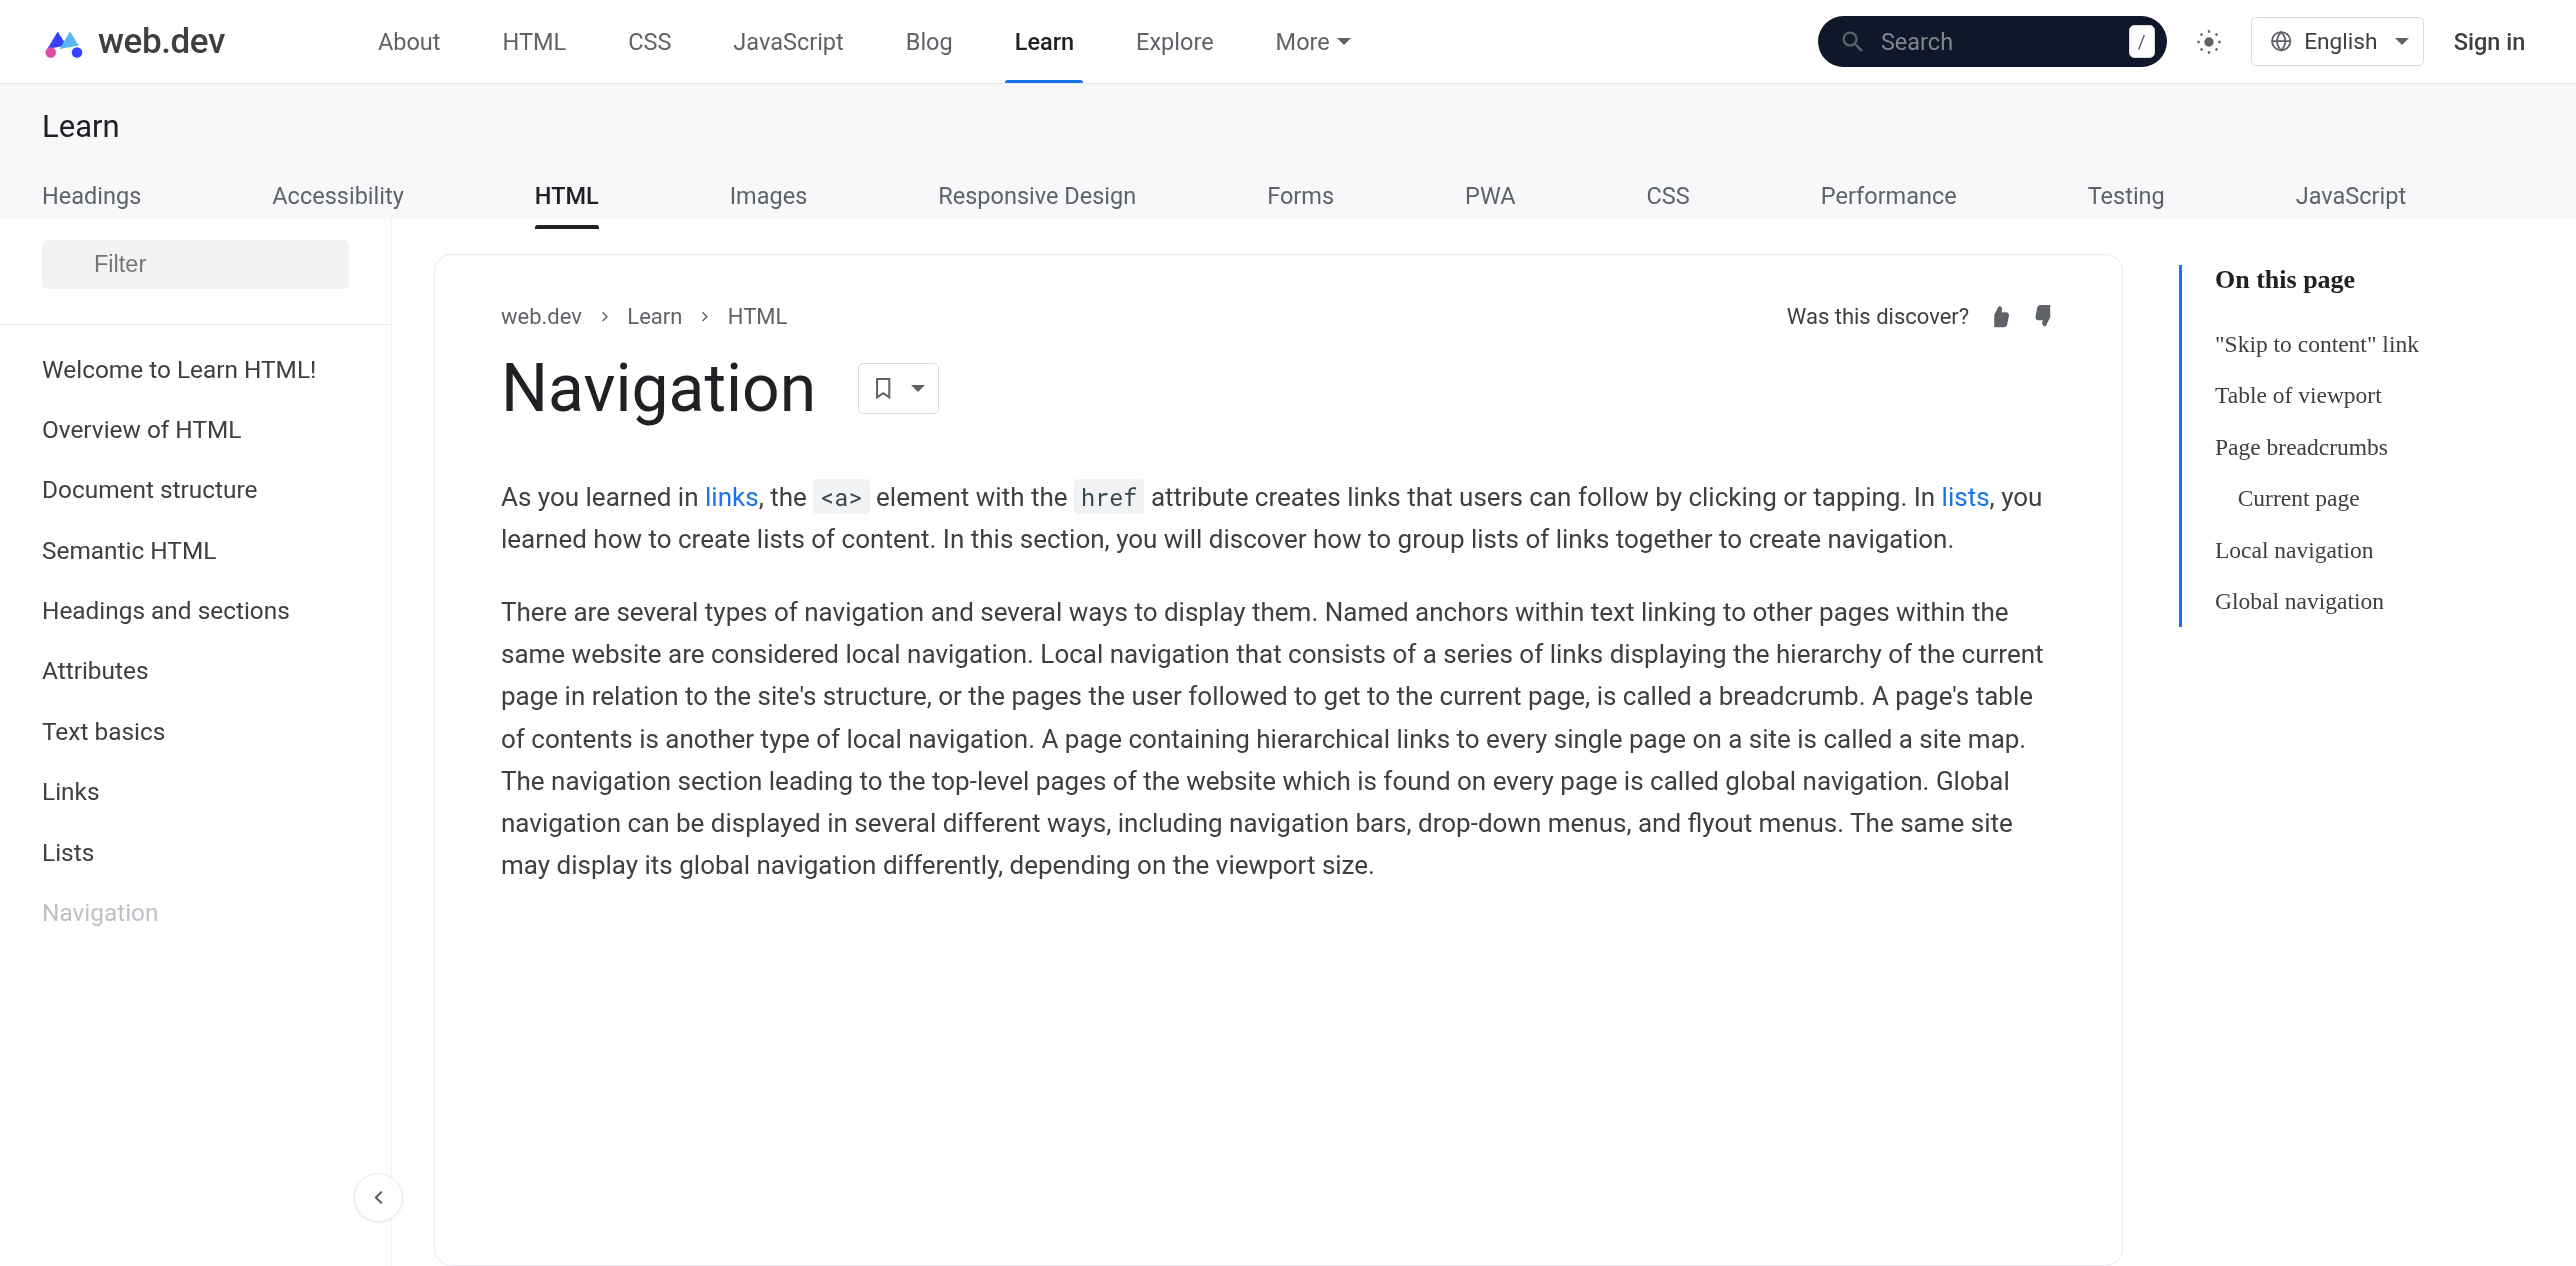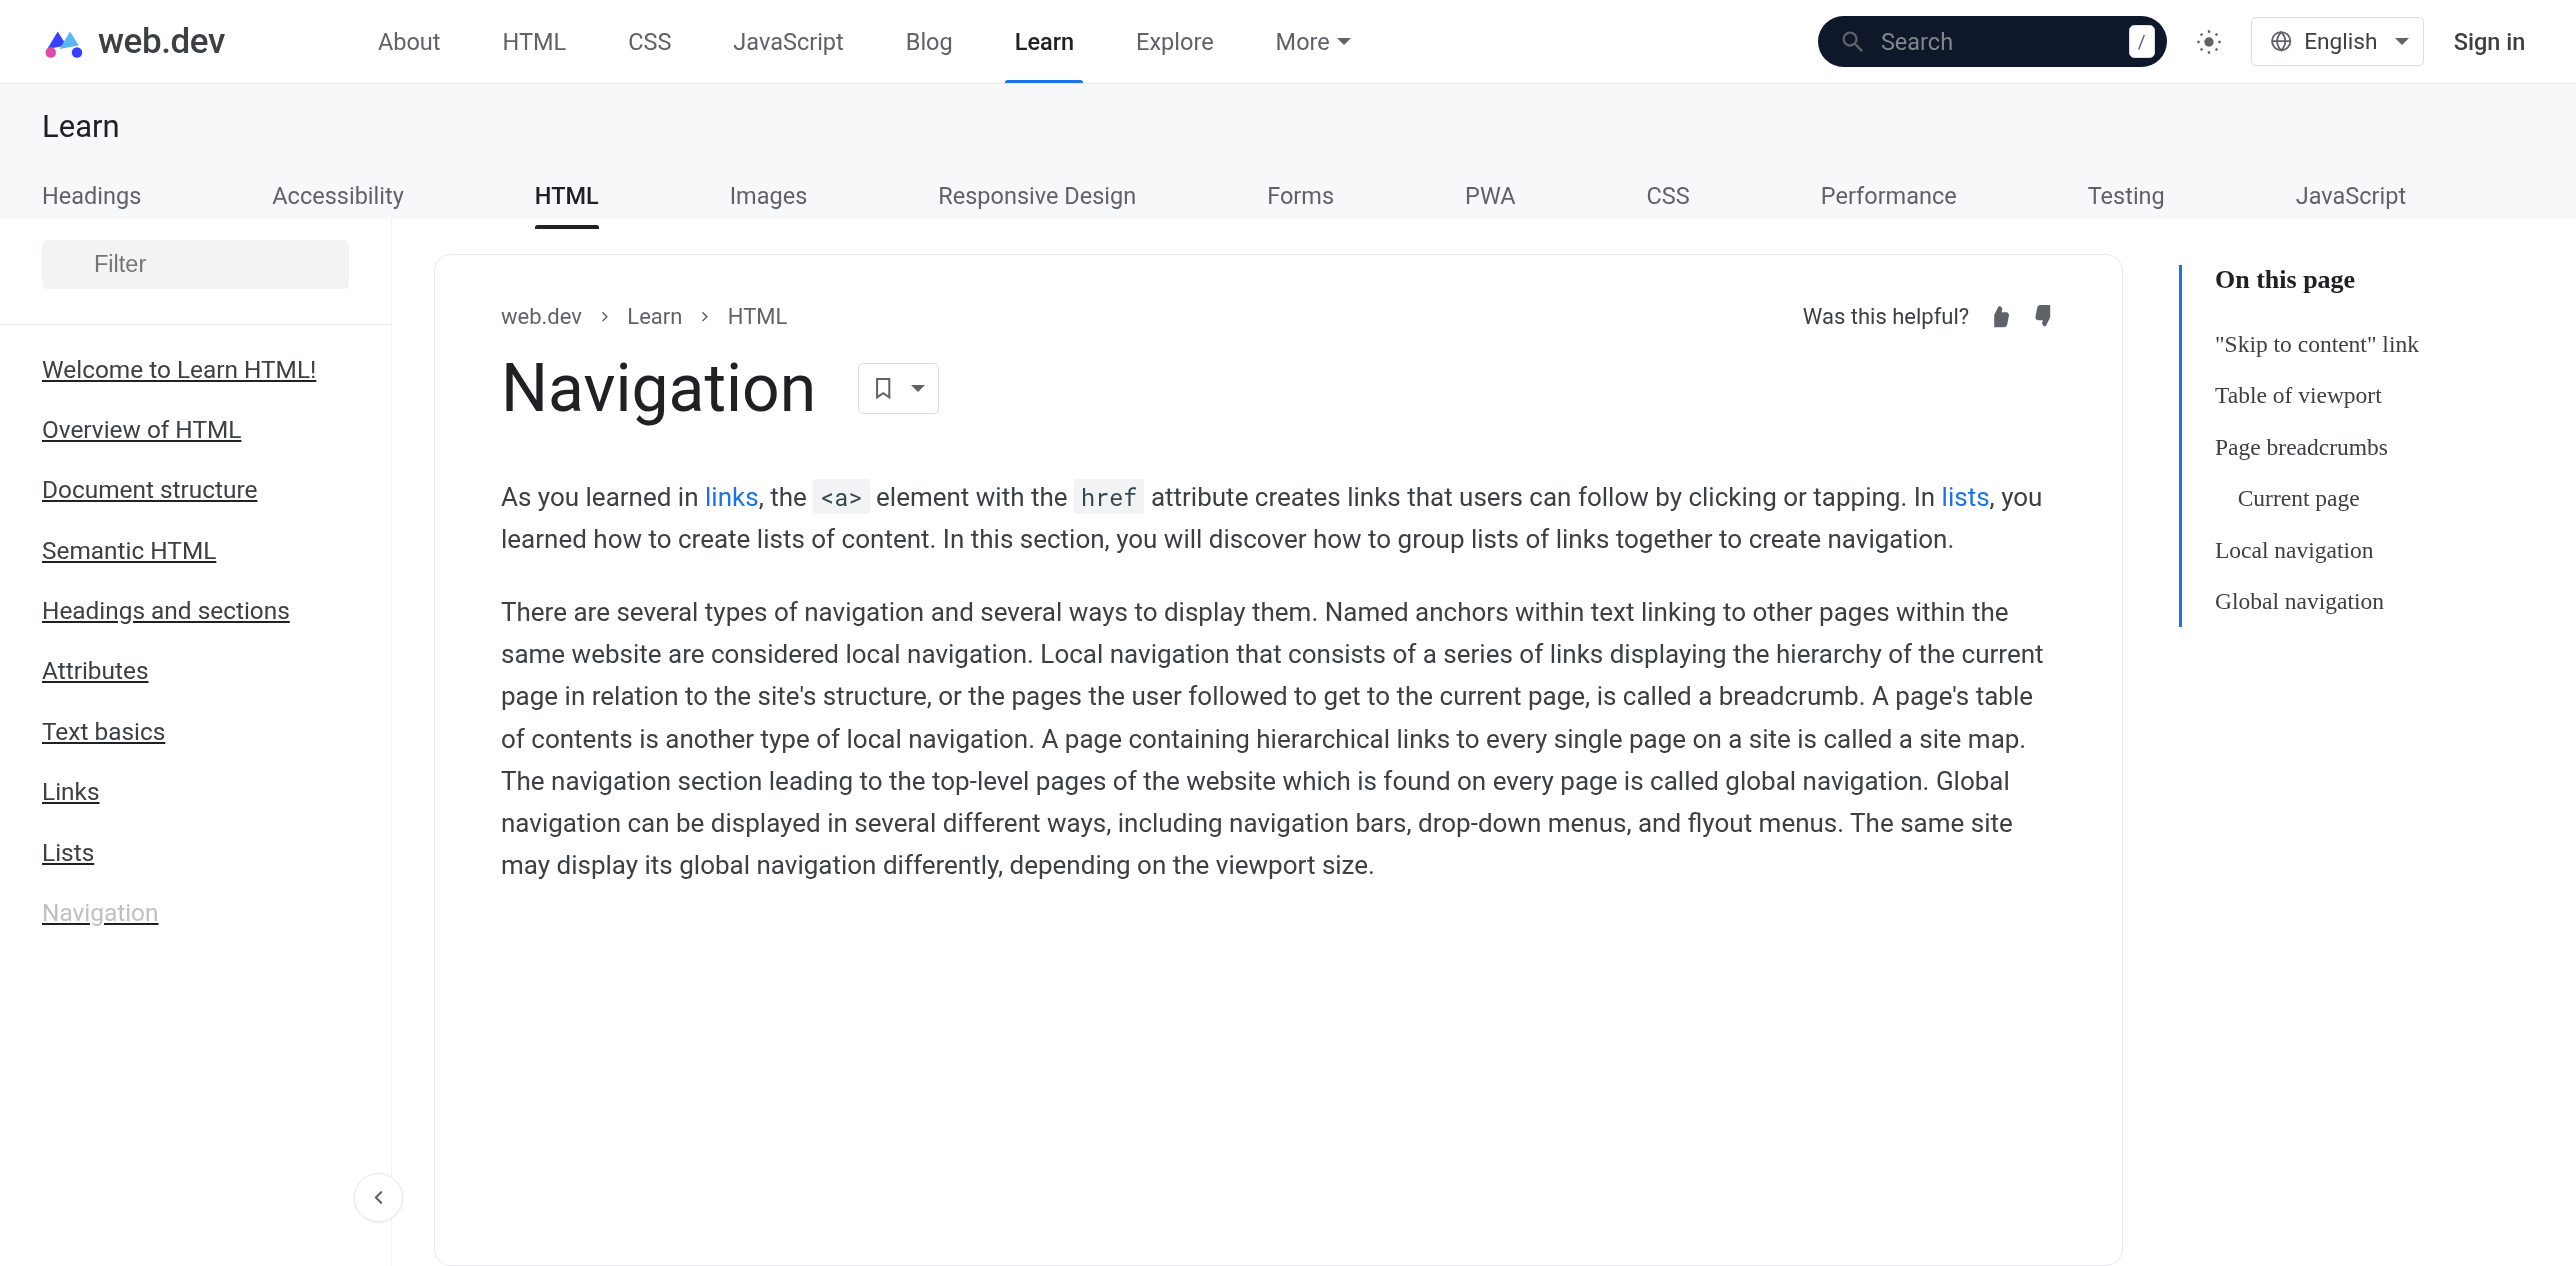--- a/index.html
+++ b/index.html
@@ -33,21 +33,21 @@
 .subtabs { gap: 87px; }
 .subtab.active::after { right:0; }
 .body-wrap { display:flex; height: calc(100% - 84px - 135px); }
 .subheader { height: 135px; }
 .sidebar { width: 392px; border-right: 0.9px solid #f1f3f4; display:flex; flex-direction:column; position:relative; }
 .filter-wrap { padding: 21px 42px; }
 .filter-input { width: 100%; background: #f1f3f4; border:none; border-radius:5.2px; height:49px; padding: 0 17.4px 0 52px; font-size: 23.5px; color:#5f6368; position:relative; }
 .filter-container { position: relative; }
 .filter-icon { position:absolute; left: 59px; top: 50%; transform: translateY(-50%); }
 .filter-icon svg { width:22.7px; height:22.7px; fill:#5f6368; }
-.sidebar-scroll { overflow-y: auto; flex:1; position:relative; padding-bottom: 14px; text-decoration: underline; }
+.sidebar-scroll { overflow-y: auto; flex:1; position:relative; padding-bottom: 14px; }
 .sidebar-scroll::-webkit-scrollbar { width: 12.2px; }
 .sidebar-scroll::-webkit-scrollbar-thumb { background: #dadce0; border-radius: 6.1px; }
 .side-divider { height:0.9px; background:#e8eaed; margin: 14px 0; }
 .side-item { padding: 15.7px 42px; font-size: 24.4px; color: #3c4043; cursor:pointer; }
 .side-item.faded { color: #bdc1c6; }
 .collapse-btn { position:absolute; right: -12.2px; bottom: 44px; width:49px; height:49px; border-radius:50%; background:#fff; border:0.9px solid #e8eaed; display:flex; align-items:center; justify-content:center; cursor:pointer; box-shadow: 0 0.9px 2.6px rgba(0,0,0,0.08); }
 .collapse-btn svg { width: 21px; height:21px; fill:#5f6368; }
 .content { flex:1; display:flex; padding: 35px 26px 0 42px; gap: 35px; overflow:hidden; }
 .article-card { flex:1; border: 0.9px solid #e8eaed; border-radius: 17.4px; padding: 49px 66px; overflow-y:auto; max-width: 1699px; }
 .article-top { display:flex; align-items:center; justify-content:space-between; margin-bottom: 21px; }
@@ -176,21 +176,21 @@
           <svg viewBox="0 0 24 24">
               <path d="M9 6l6 6-6 6" fill="none" stroke="#5f6368" stroke-width="2"></path>
             </svg>
           <span>Learn</span>
           <svg viewBox="0 0 24 24">
               <path d="M9 6l6 6-6 6" fill="none" stroke="#5f6368" stroke-width="2"></path>
             </svg>
           <span>HTML</span>
         </div>
         <div class="helpful">
-          <span>Was this helpful?</span>
+          <span>Was this discover?</span>
           <svg viewBox="0 0 24 24" fill="none" stroke="#5f6368" stroke-width="1.8">
               <path d="M7 22V11M7 11l4-8c1.5 0 2.5 1.5 2 3l-1 3h6c1 0 2 1 1.7 2.3L18 20c-.3 1.2-1.3 2-2.5 2H7z"></path>
             </svg>
           <svg viewBox="0 0 24 24" fill="none" stroke="#5f6368" stroke-width="1.8">
               <path d="M17 2v11M17 13l-4 8c-1.5 0-2.5-1.5-2-3l1-3H6c-1 0-2-1-1.7-2.3L6 4c.3-1.2 1.3-2 2.5-2H17z"></path>
             </svg>
         </div>
       </div>
       <div class="page-title-row">
         <h1 class="page-title">Navigation</h1>

